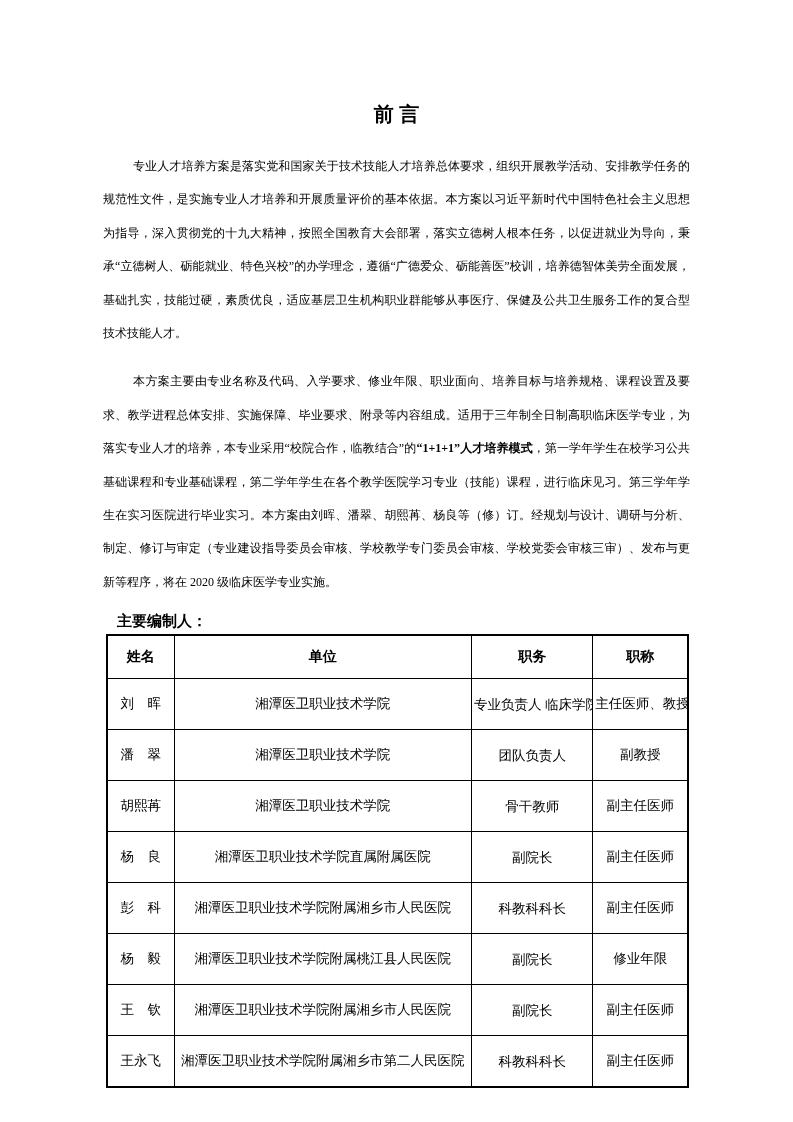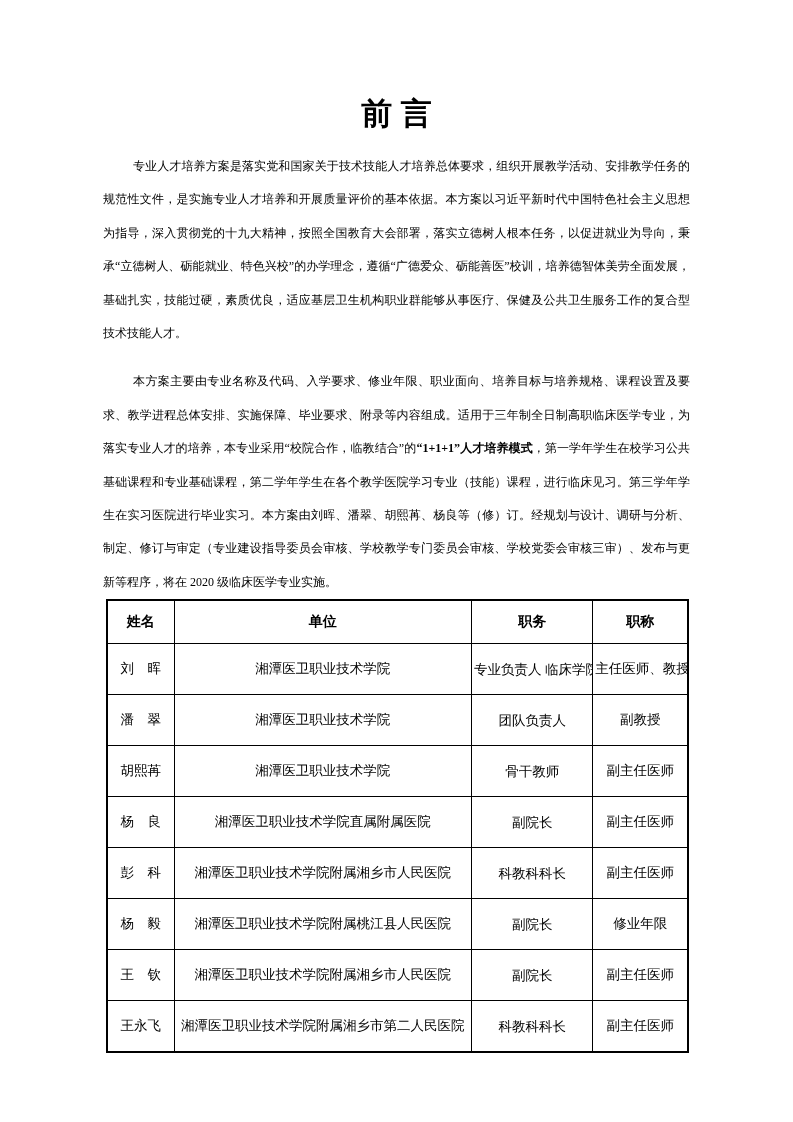--- a/index.html
+++ b/index.html
@@ -9,21 +9,21 @@
     font-family:"Liberation Serif", serif;
   }
   .page{
     box-sizing:border-box;
     width:793px;height:1122px;
     padding:99px 103px 0 103px;
   }
   .doc-title{
     font-family:"Liberation Sans", sans-serif;
     font-weight:bold;
-    font-size:31px;
+    font-size:20px;
     line-height:30px;
     text-align:center;
     margin:0 0 21px 0;
   }
   p.body-para{
     font-size:12px;
     line-height:33.4px;
     text-align:justify;
     text-indent:30px;
     margin:0;
@@ -69,20 +69,21 @@
 <body>
 
 <div class="page">
 
   <h1 class="doc-title">前 言</h1>
 
   <p class="body-para">专业人才培养方案是落实党和国家关于技术技能人才培养总体要求，组织开展教学活动、安排教学任务的规范性文件，是实施专业人才培养和开展质量评价的基本依据。本方案以习近平新时代中国特色社会主义思想为指导，深入贯彻党的十九大精神，按照全国教育大会部署，落实立德树人根本任务，以促进就业为导向，秉承“立德树人、砺能就业、特色兴校”的办学理念，遵循“广德爱众、砺能善医”校训，培养德智体美劳全面发展，基础扎实，技能过硬，素质优良，适应基层卫生机构职业群能够从事医疗、保健及公共卫生服务工作的复合型技术技能人才。</p>
 
   <p class="body-para"><span>本方案主要由专业名称及代码、入学要求、修业年限、职业面向、培养目标与培养规格、课程设置及要求、教学进程总体安排、实施保障、毕业要求、附录等内容组成。适用于三年制全日制高职临床医学专业，为落实专业人才的培养，本专业采用“校院合作，临教结合”的</span><span class="para-bold">“1+1+1”人才培养模式</span><span>，第一学年学生在校学习公共基础课程和专业基础课程，第二学年学生在各个教学医院学习专业（技能）课程，进行临床见习。第三学年学生在实习医院进行毕业实习。本方案由刘晖、潘翠、胡熙苒、杨良等（修）订。经规划与设计、调研与分析、制定、修订与审定（专业建设指导委员会审核、学校教学专门委员会审核、学校党委会审核三审）、发布与更新等程序，将在 2020 级临床医学专业实施。</span></p>
 
+  <div class="table-caption">主要编制人：</div>
 
   <table class="editors">
     <colgroup>
       <col class="c-name">
         <col class="c-unit">
         <col class="c-duty">
         <col class="c-title">
     </colgroup>
     <thead>
       <tr>

